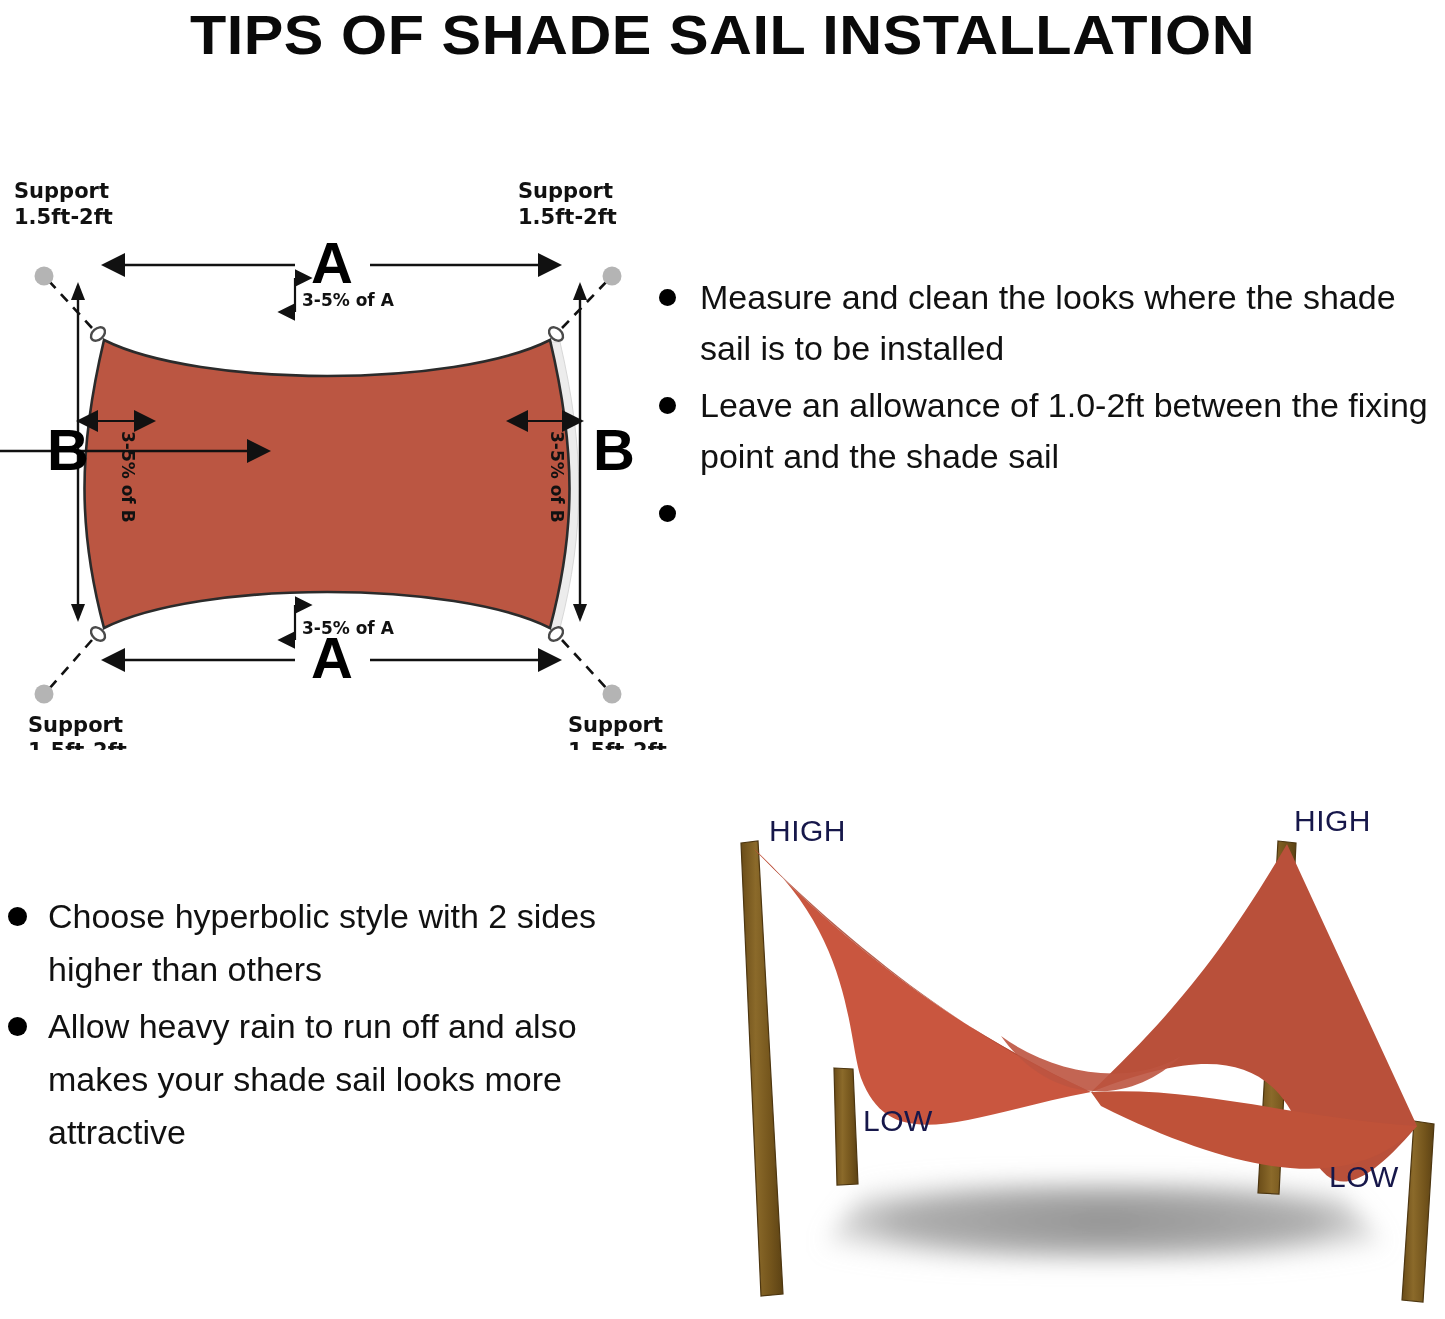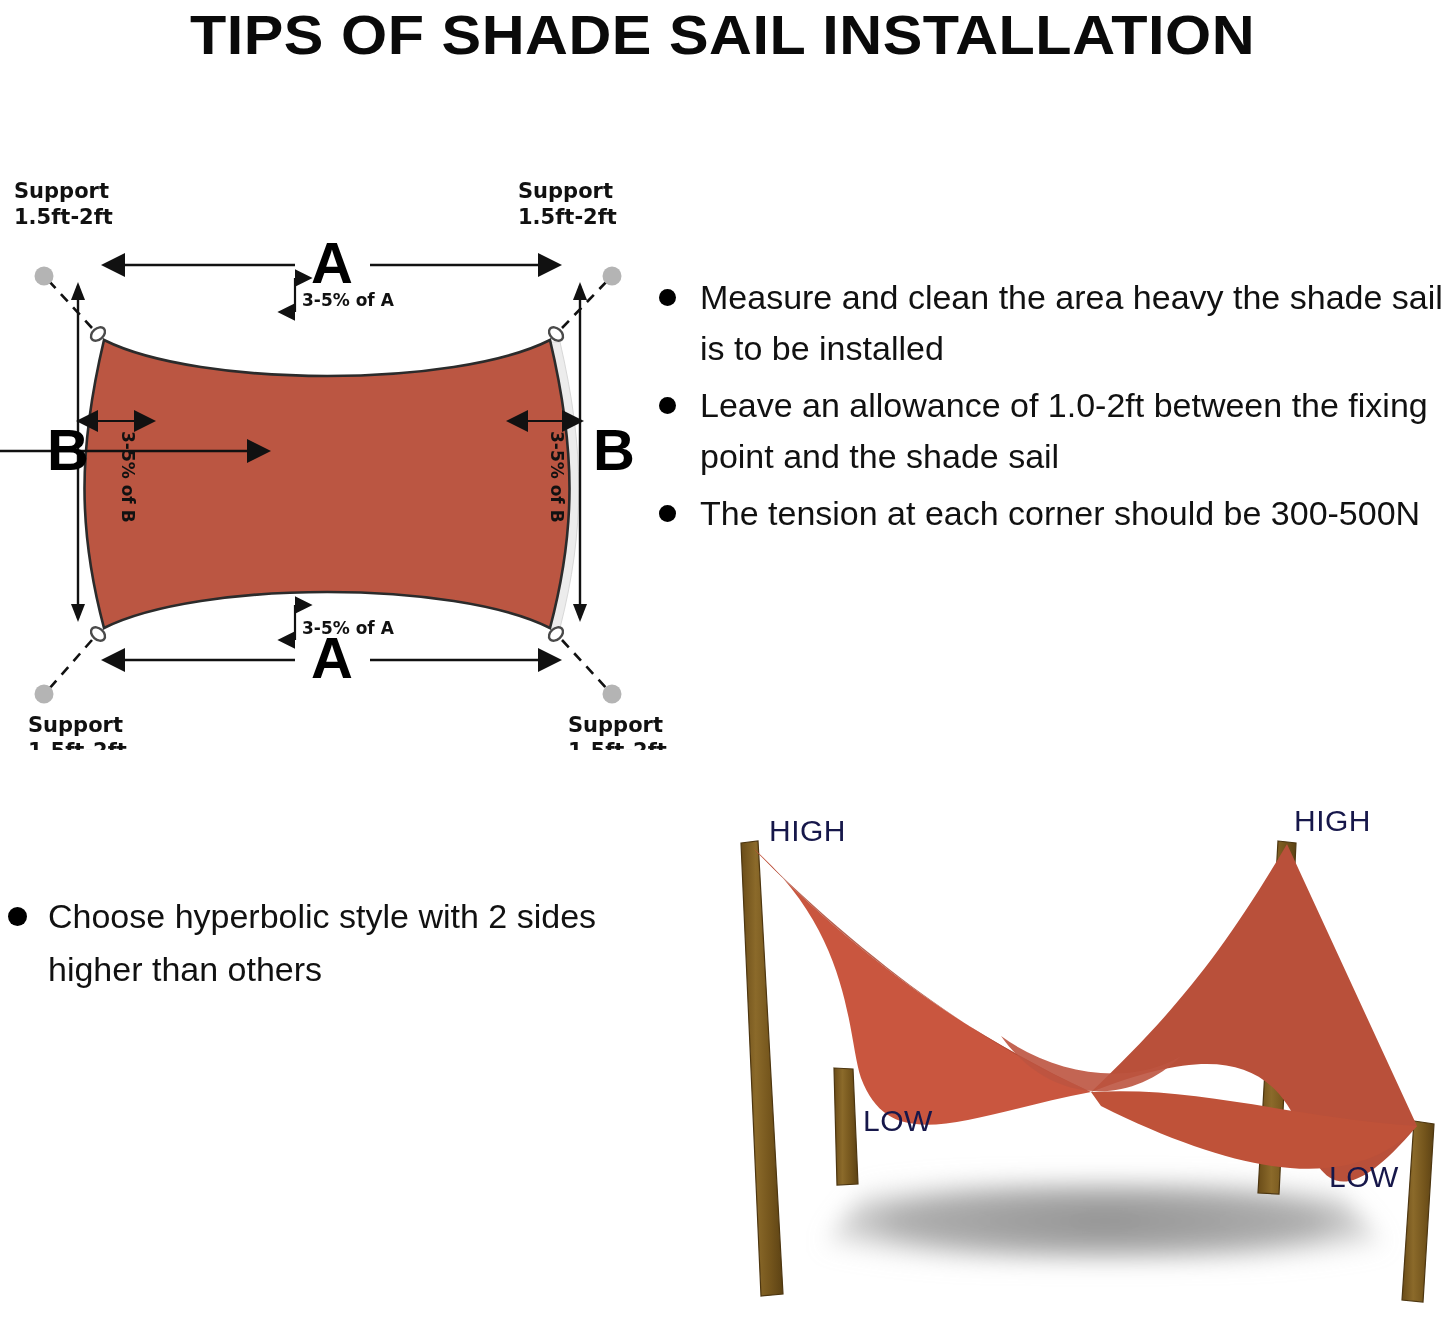--- a/index.html
+++ b/index.html
@@ -243,36 +243,39 @@
 
         <text class="support-txt" x="568" y="582">Support</text>
         <text class="support-txt" x="568" y="608">1.5ft-2ft</text>
       </g>
     </svg>
   </div>
 
   <ul class="bullet-list" id="tips-right">
     <li>
       <span class="bullet-dot"></span>
-      <span>Measure and clean the area heavy the shade sail is to be installed</span>
+      <span>Measure and clean the looks where the shade sail is to be installed</span>
     </li>
     <li>
       <span class="bullet-dot"></span>
       <span>Leave an allowance of 1.0-2ft between the fixing point and the shade sail</span>
     </li>
     <li>
       <span class="bullet-dot"></span>
-      <span>The tension at each corner should be 300-500N</span>
     </li>
   </ul>
 
   <ul class="bullet-list" id="tips-bottom">
     <li>
       <span class="bullet-dot"></span>
       <span>Choose hyperbolic style with 2 sides higher than others</span>
+    </li>
+    <li>
+      <span class="bullet-dot"></span>
+      <span>Allow heavy rain to run off and also makes your shade sail looks more attractive</span>
     </li>
   </ul>
 
   <div id="diagram-hyper">
     <svg width="773" height="533" viewBox="0 0 773 533" xmlns="http://www.w3.org/2000/svg">
       <defs>
         <linearGradient id="postGrad" x1="0" y1="0" x2="1" y2="0">
           <stop offset="0%" stop-color="#6a4c18"></stop>
           <stop offset="35%" stop-color="#8b6a2a"></stop>
           <stop offset="70%" stop-color="#74551c"></stop>

